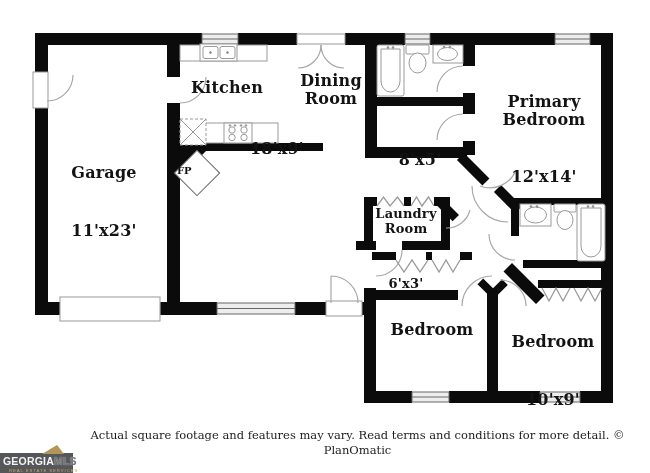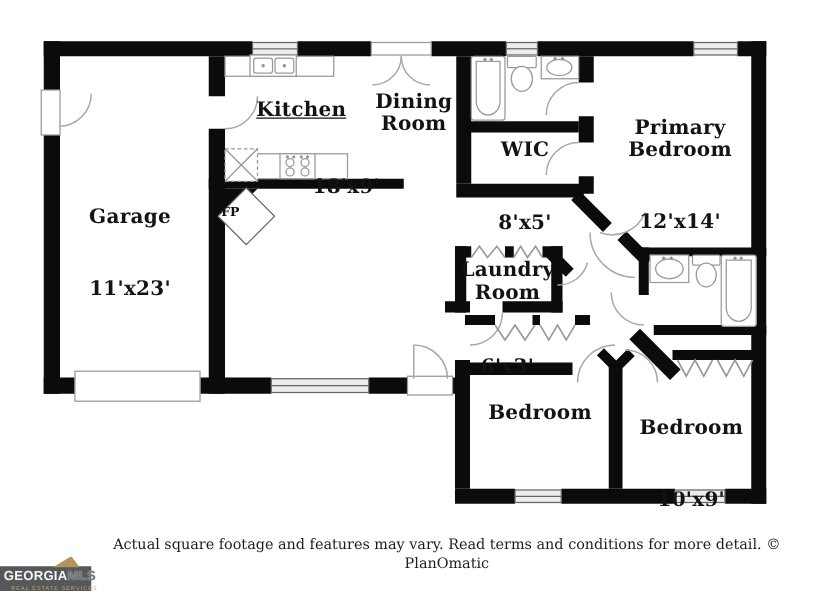--- a/index.html
+++ b/index.html
@@ -2,21 +2,21 @@
 <html><head>
 <meta charset="utf-8">
 <style>
   html,body{margin:0;padding:0;background:#fff;}
   #stage{position:relative;width:650px;height:473px;background:#fff;overflow:hidden;
          font-family:"DejaVu Serif", serif;}
   #plan-svg{position:absolute;left:0;top:0;}
   .label{position:absolute;text-align:center;color:#131313;font-weight:700;
          font-size:16px;line-height:1.1;letter-spacing:.2px;}
   .label .dims{font-weight:700;margin-top:40px;}
-  .label.small{font-size:16px;line-height:1.15;}
+  .label.small{font-size:13px;line-height:1.15;}
   .fp-label{position:absolute;font-size:10px;font-weight:700;color:#111;}
   .disclaimer{position:absolute;left:65px;top:428px;width:585px;text-align:center;
               font-size:11.5px;line-height:14.5px;color:#1c1c1c;}
   .logo{position:absolute;left:0;top:453px;width:73px;height:20px;background:#56575b;}
   .logo-roof{position:absolute;left:42px;top:445px;}
   .logo-text{position:absolute;left:3px;top:455px;font-family:"Liberation Sans",sans-serif;
              font-size:10.5px;font-weight:700;letter-spacing:.2px;white-space:nowrap;}
   .logo-text .g{color:#f4f4f4;}
   .logo-text .m{color:#74757a;text-shadow:0 0 1px #d6d6d6;}
   .logo-tag{position:absolute;left:9px;top:468px;font-family:"Liberation Sans",sans-serif;
@@ -236,33 +236,32 @@
         <circle cx="593" cy="206.5" r="0.9" fill="#777"></circle>
       </g>
     </g>
   </svg>
 
   <div class="label" style="left:44px;top:164px;width:120px;">
     <div>Garage</div>
     <div class="dims">11'x23'</div>
   </div>
 
-  <div class="label" style="left:181px;top:79px;width:120px;text-decoration:underline;">
+  <div class="label" style="left:167px;top:79px;width:120px;">
     <div>Kitchen</div>
   </div>
   <div class="label" style="left:237px;top:100px;width:80px;">
     <div class="dims">18'x9'</div>
   </div>
 
   <div class="label" style="left:296px;top:72px;width:70px;">
     <div>Dining Room</div>
   </div>
 
   <div class="label" style="left:370px;top:111px;width:100px;">
-    <div>WIC</div>
     <div class="dims">8'x5'</div>
   </div>
 
   <div class="label" style="left:489px;top:93px;width:110px;">
     <div>Primary Bedroom</div>
     <div class="dims">12'x14'</div>
   </div>
 
 
   <div class="label small" style="left:366px;top:207px;width:80px;">

